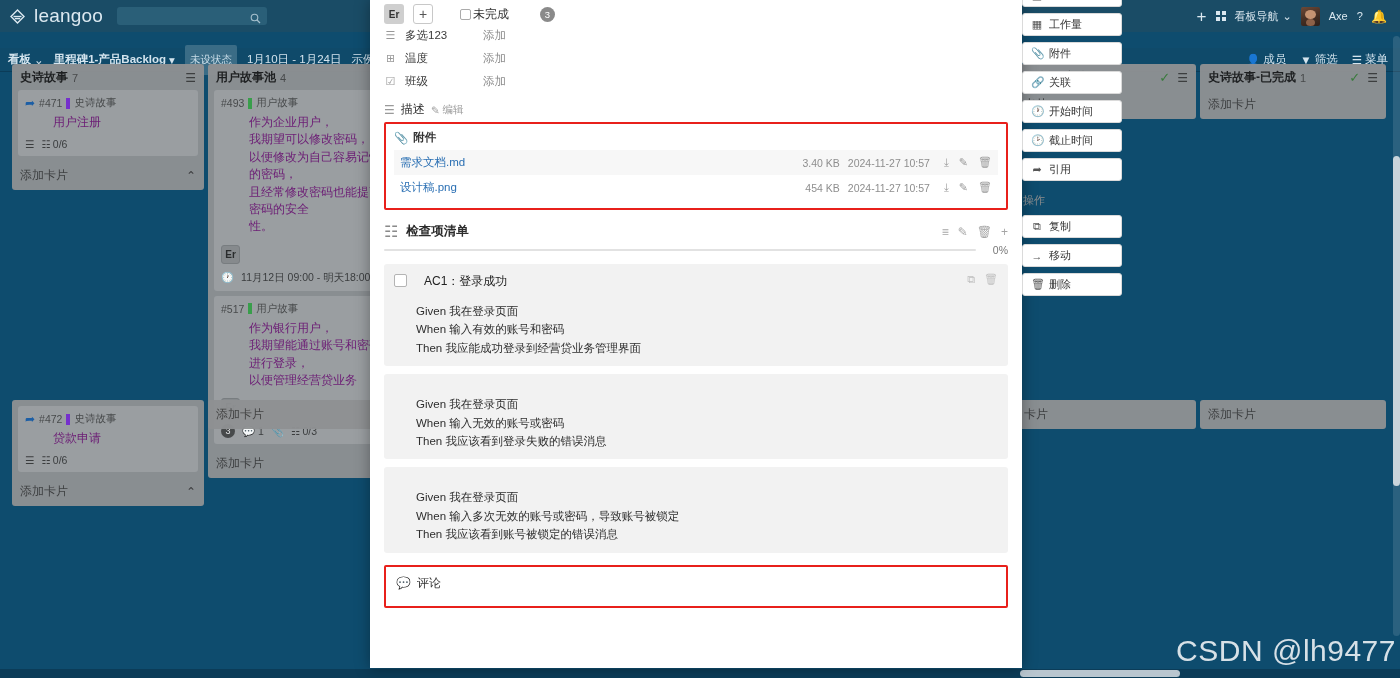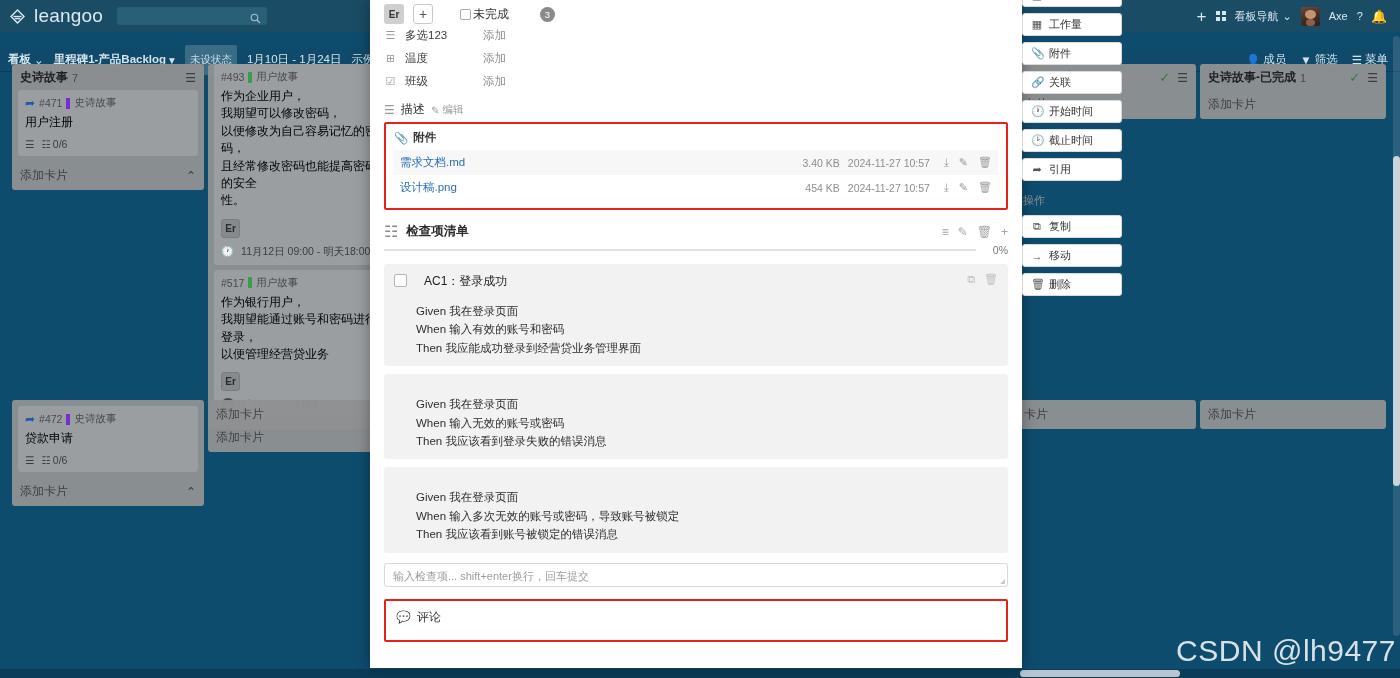--- a/index.html
+++ b/index.html
@@ -69,21 +69,21 @@
   .col-head .cnt { font-weight:normal; color:#4a4a4a; margin-left:4px; font-size:11px;}
   .col-head .ic { margin-left:auto; display:flex; gap:7px; align-items:center; color:#3e3e3e; font-size:12px;}
   .check-green { color:#3a7d3a; font-size:13px; font-weight:bold; }
 
   .card {
     background:#a0a2a4; margin:0 6px 5px; border-radius:3px; padding:6px 7px;
     color:#1b1b1b;
   }
   .card-id { font-size:10.5px; color:#4b4b4b; display:flex; align-items:center; gap:4px; }
   .tagbar { display:inline-block; width:4px; height:11px; vertical-align:-1px; }
-  .card-title { font-size:12px; margin-top:4px; line-height:1.45; color:#000000; }
+  .card-title { font-size:12px; margin-top:4px; line-height:1.45; color:#701a75;margin-left:28px; }
   .card-meta { display:flex; align-items:center; gap:7px; margin-top:7px; font-size:10.5px; color:#3d3d3d;}
   .badge-dark {
     background:#4a4a4a; color:#eee; border-radius:50%; width:14px; height:14px;
     display:inline-flex; align-items:center; justify-content:center; font-size:9px;
   }
   .av-er {
     width:19px; height:19px; border-radius:3px; background:#8b8d8f; color:#2b2b2b;
     font-size:10px; font-weight:bold; display:inline-flex; align-items:center; justify-content:center;
     border:1px solid #7d7f81;
   }
@@ -297,20 +297,24 @@
         </span>
       </div>
     </div>
     <div class="addcard">
       <span>添加卡片</span>
       <span class="caret">⌃</span>
     </div>
   </div>
 
   <div class="col" style="left:208px; top:64px; width:192px;">
+    <div class="col-head">
+      <span>用户故事池</span>
+      <span class="cnt">4</span>
+    </div>
     <div class="card">
       <div class="card-id">
         <span>#493</span>
         <span class="tagbar" style="background:#3ba24a"></span>
         <span>用户故事</span>
       </div>
       <div class="card-title" style="white-space:pre-line">作为企业用户，
 我期望可以修改密码，
 以便修改为自己容易记忆的密码，
 且经常修改密码也能提高密码的安全
@@ -502,21 +506,20 @@
 When 输入无效的账号或密码
 Then 我应该看到登录失败的错误消息</div>
     </div>
 
     <div class="ck-item">
       <div class="ck-body" style="white-space:pre-line">Given 我在登录页面
 When 输入多次无效的账号或密码，导致账号被锁定
 Then 我应该看到账号被锁定的错误消息</div>
     </div>
 
-    <div class="ck-input">输入检查项... shift+enter换行，回车提交</div>
 
     <div class="cm-sec hl-red">
       <div class="cm-head">
         <span style="color:#666">💬</span>
         <span>评论</span>
       </div>
 
     </div>
   </div>
 </div>

